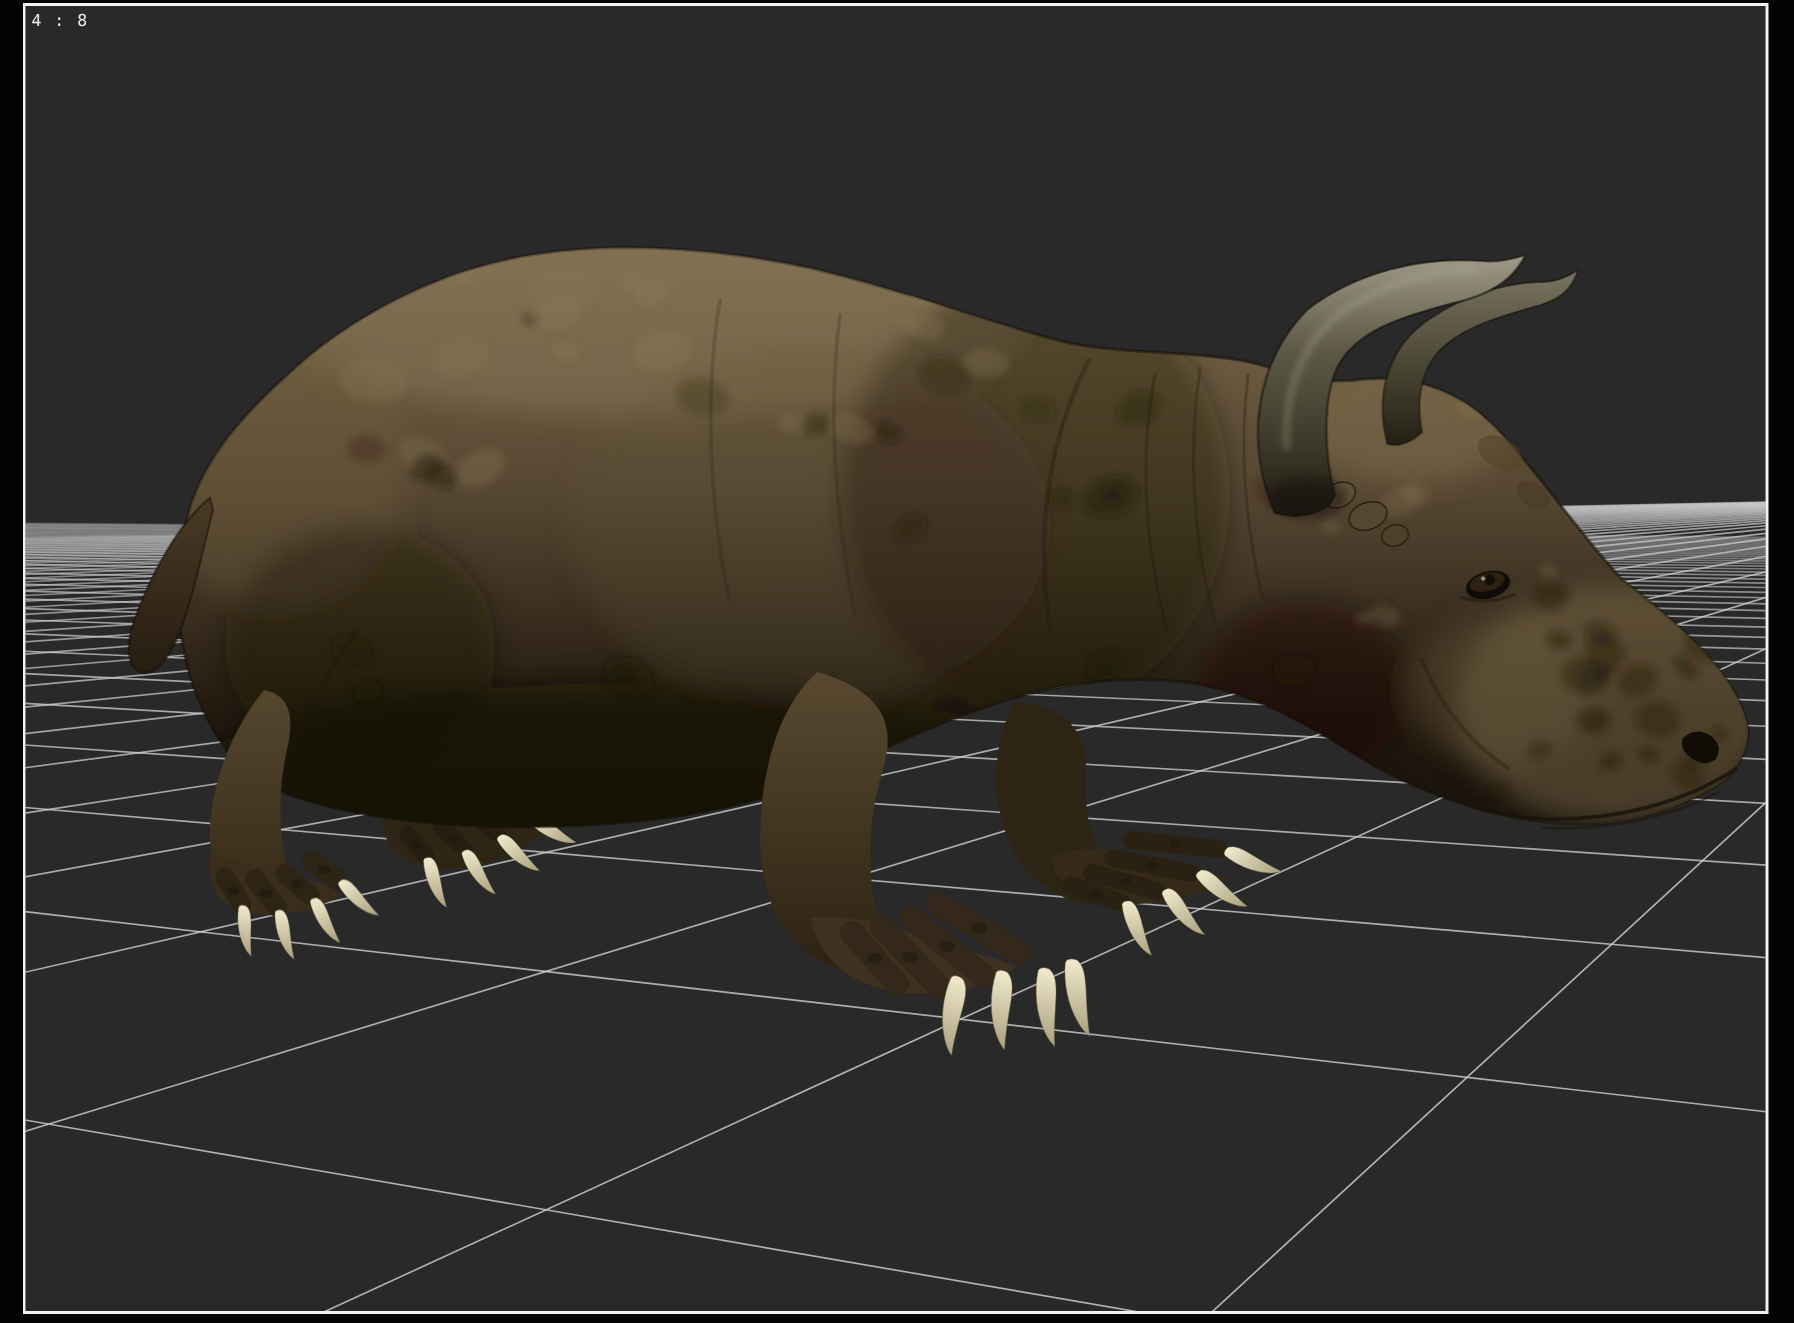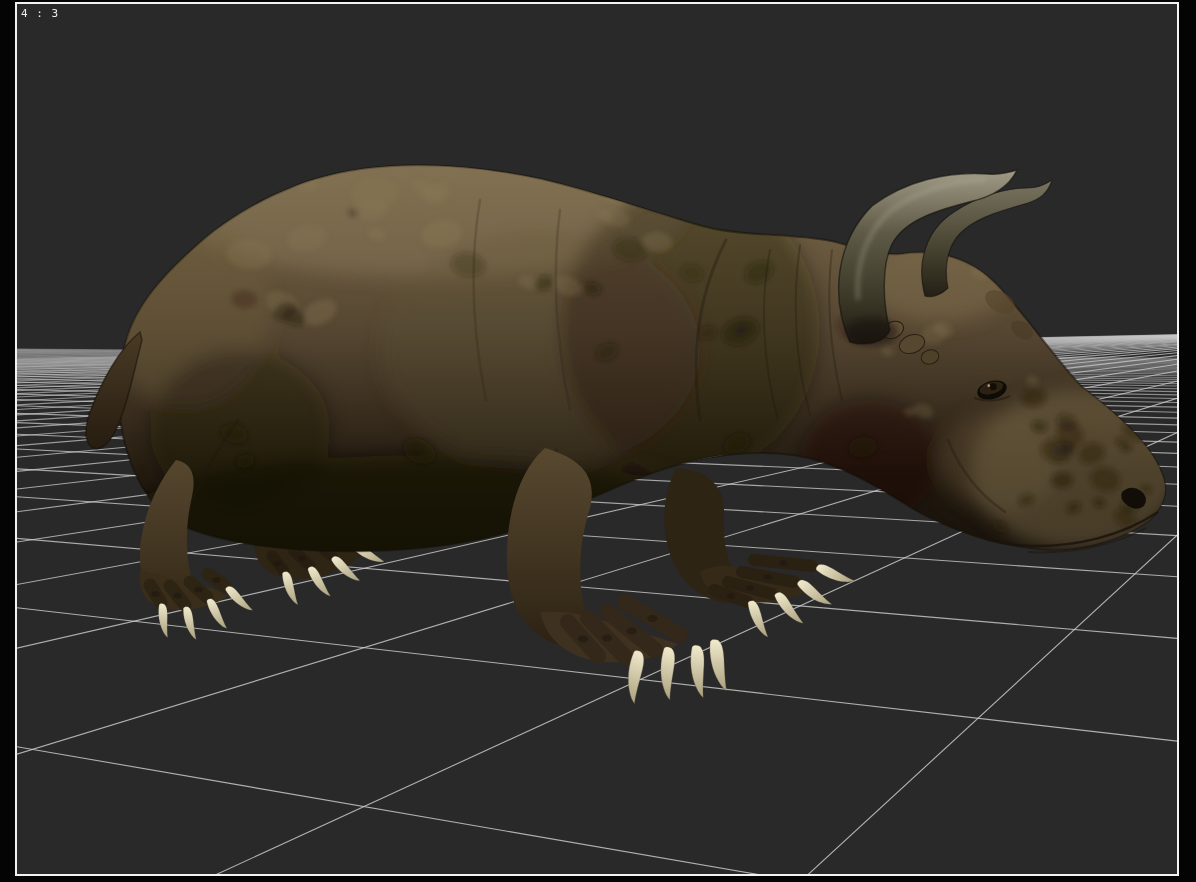--- a/index.html
+++ b/index.html
@@ -375,14 +375,14 @@
       <path d="M 925,296 C 916,262 926,230 954,212 C 978,196 1006,188 1028,188 C 1038,188 1046,184 1052,180 C 1048,193 1040,199 1028,203 C 1004,210 981,216 965,229 C 949,241 943,264 948,288 C 941,295 932,298 925,296 Z" fill="url(#hornGradFar)" stroke="#14110b" stroke-width="1.2" stroke-opacity="0.6"></path>
       <path d="M 850,342 C 830,297 836,242 872,206 C 905,181 948,171 988,174 C 1000,175 1010,172 1017,170 C 1009,187 992,197 969,202 C 935,211 905,220 892,244 C 881,266 883,305 890,330 C 886,341 869,347 850,342 Z" fill="url(#hornGrad)" stroke="#14110b" stroke-width="1.5" stroke-opacity="0.6"></path>
       <path d="M 858,300 C 855,256 872,222 900,204 C 928,188 958,180 986,180" stroke="#b7b39c" stroke-width="3" fill="none" opacity="0.45" filter="url(#soft3)"></path>
       <ellipse cx="872" cy="332" rx="26" ry="14" fill="#15110a" opacity="0.45" filter="url(#soft3)"></ellipse>
     </g>
   </g>
 
   <rect x="16" y="3" width="1162" height="872" fill="none" style="stroke:var(--frame)" stroke-width="2"></rect>
 </svg>
 
-<div class="aspect-label">4 : 3</div>
+<div class="aspect-label">4 : 8</div>
 </div>
 
 </body></html>

